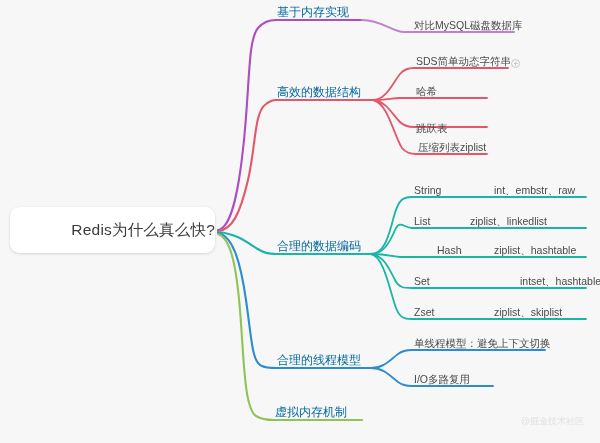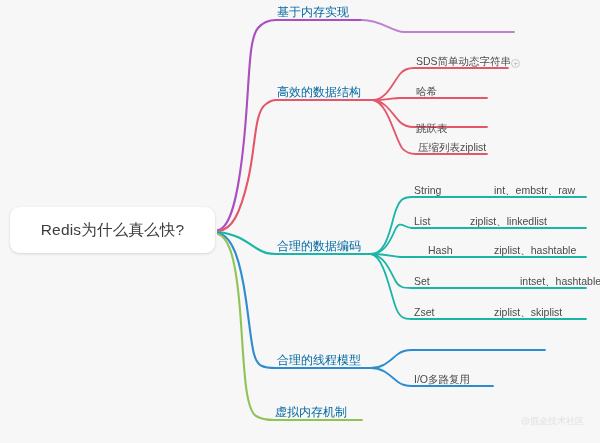--- a/index.html
+++ b/index.html
@@ -40,21 +40,21 @@
     position: absolute;
     left: 10px;
     top: 207px;
     width: 205px;
     height: 46px;
     background: #ffffff;
     border-radius: 9px;
     box-shadow: 0 1px 3px rgba(0,0,0,0.13), 0 0 1px rgba(0,0,0,0.08);
     display: flex;
     align-items: center;
-    justify-content: center;
+    justify-content: flex-end;
     box-sizing: border-box;
   }
   .root-label {
     font-size: 15.5px;
     color: #3c3c3c;
     letter-spacing: 0.2px;
     white-space: nowrap;
   }
   .node {
     position: absolute;
@@ -192,46 +192,48 @@
   <div class="root-node">
     <span class="root-label">Redis为什么真么快?</span>
   </div>
 
   <div class="node level1" style="left:277px; top:6px;">基于内存实现</div>
   <div class="node level1" style="left:277px; top:86px;">高效的数据结构</div>
   <div class="node level1" style="left:277px; top:240px;">合理的数据编码</div>
   <div class="node level1" style="left:277px; top:354px;">合理的线程模型</div>
   <div class="node level1" style="left:275px; top:406px;">虚拟内存机制</div>
 
+  <div class="node level2" style="left:414px; top:19px;">对比MySQL磁盘数据库</div>
 
   <div class="node level2" style="left:416px; top:55px;">SDS简单动态字符串</div>
   <span class="expand-icon" style="left:511px; top:59px;"></span>
 
   <div class="node level2" style="left:416px; top:85px;">哈希</div>
   <div class="node level2" style="left:416px; top:114px;margin-top:8px;">跳跃表</div>
   <div class="node level2" style="left:418px; top:141px;">压缩列表ziplist</div>
 
   <div class="leafrow" style="left:0; top:0;">
     <span class="lbl" style="left:414px; top:184px;">String</span>
     <span class="val" style="left:494px; top:184px;">int、embstr、raw</span>
   </div>
   <div class="leafrow" style="left:0; top:0;">
     <span class="lbl" style="left:414px; top:215px;">List</span>
     <span class="val" style="left:470px; top:215px;">ziplist、linkedlist</span>
   </div>
   <div class="leafrow" style="left:0; top:0;">
-    <span class="lbl" style="left:428px; top:244px;">Hash</span>
+    <span class="lbl" style="left:437px; top:244px;">Hash</span>
     <span class="val" style="left:494px; top:244px;">ziplist、hashtable</span>
   </div>
   <div class="leafrow" style="left:0; top:0;">
     <span class="lbl" style="left:414px; top:275px;">Set</span>
     <span class="val" style="left:494px; top:275px;margin-left:26px;">intset、hashtable</span>
   </div>
   <div class="leafrow" style="left:0; top:0;">
     <span class="lbl" style="left:414px; top:306px;">Zset</span>
     <span class="val" style="left:494px; top:306px;">ziplist、skiplist</span>
   </div>
 
+  <div class="node level2" style="left:414px; top:337px;">单线程模型：避免上下文切换</div>
   <div class="node level2" style="left:414px; top:373px;">I/O多路复用</div>
 
   <div class="watermark-back">@掘金技术社区</div>
 
 </div>
 
 </body></html>

